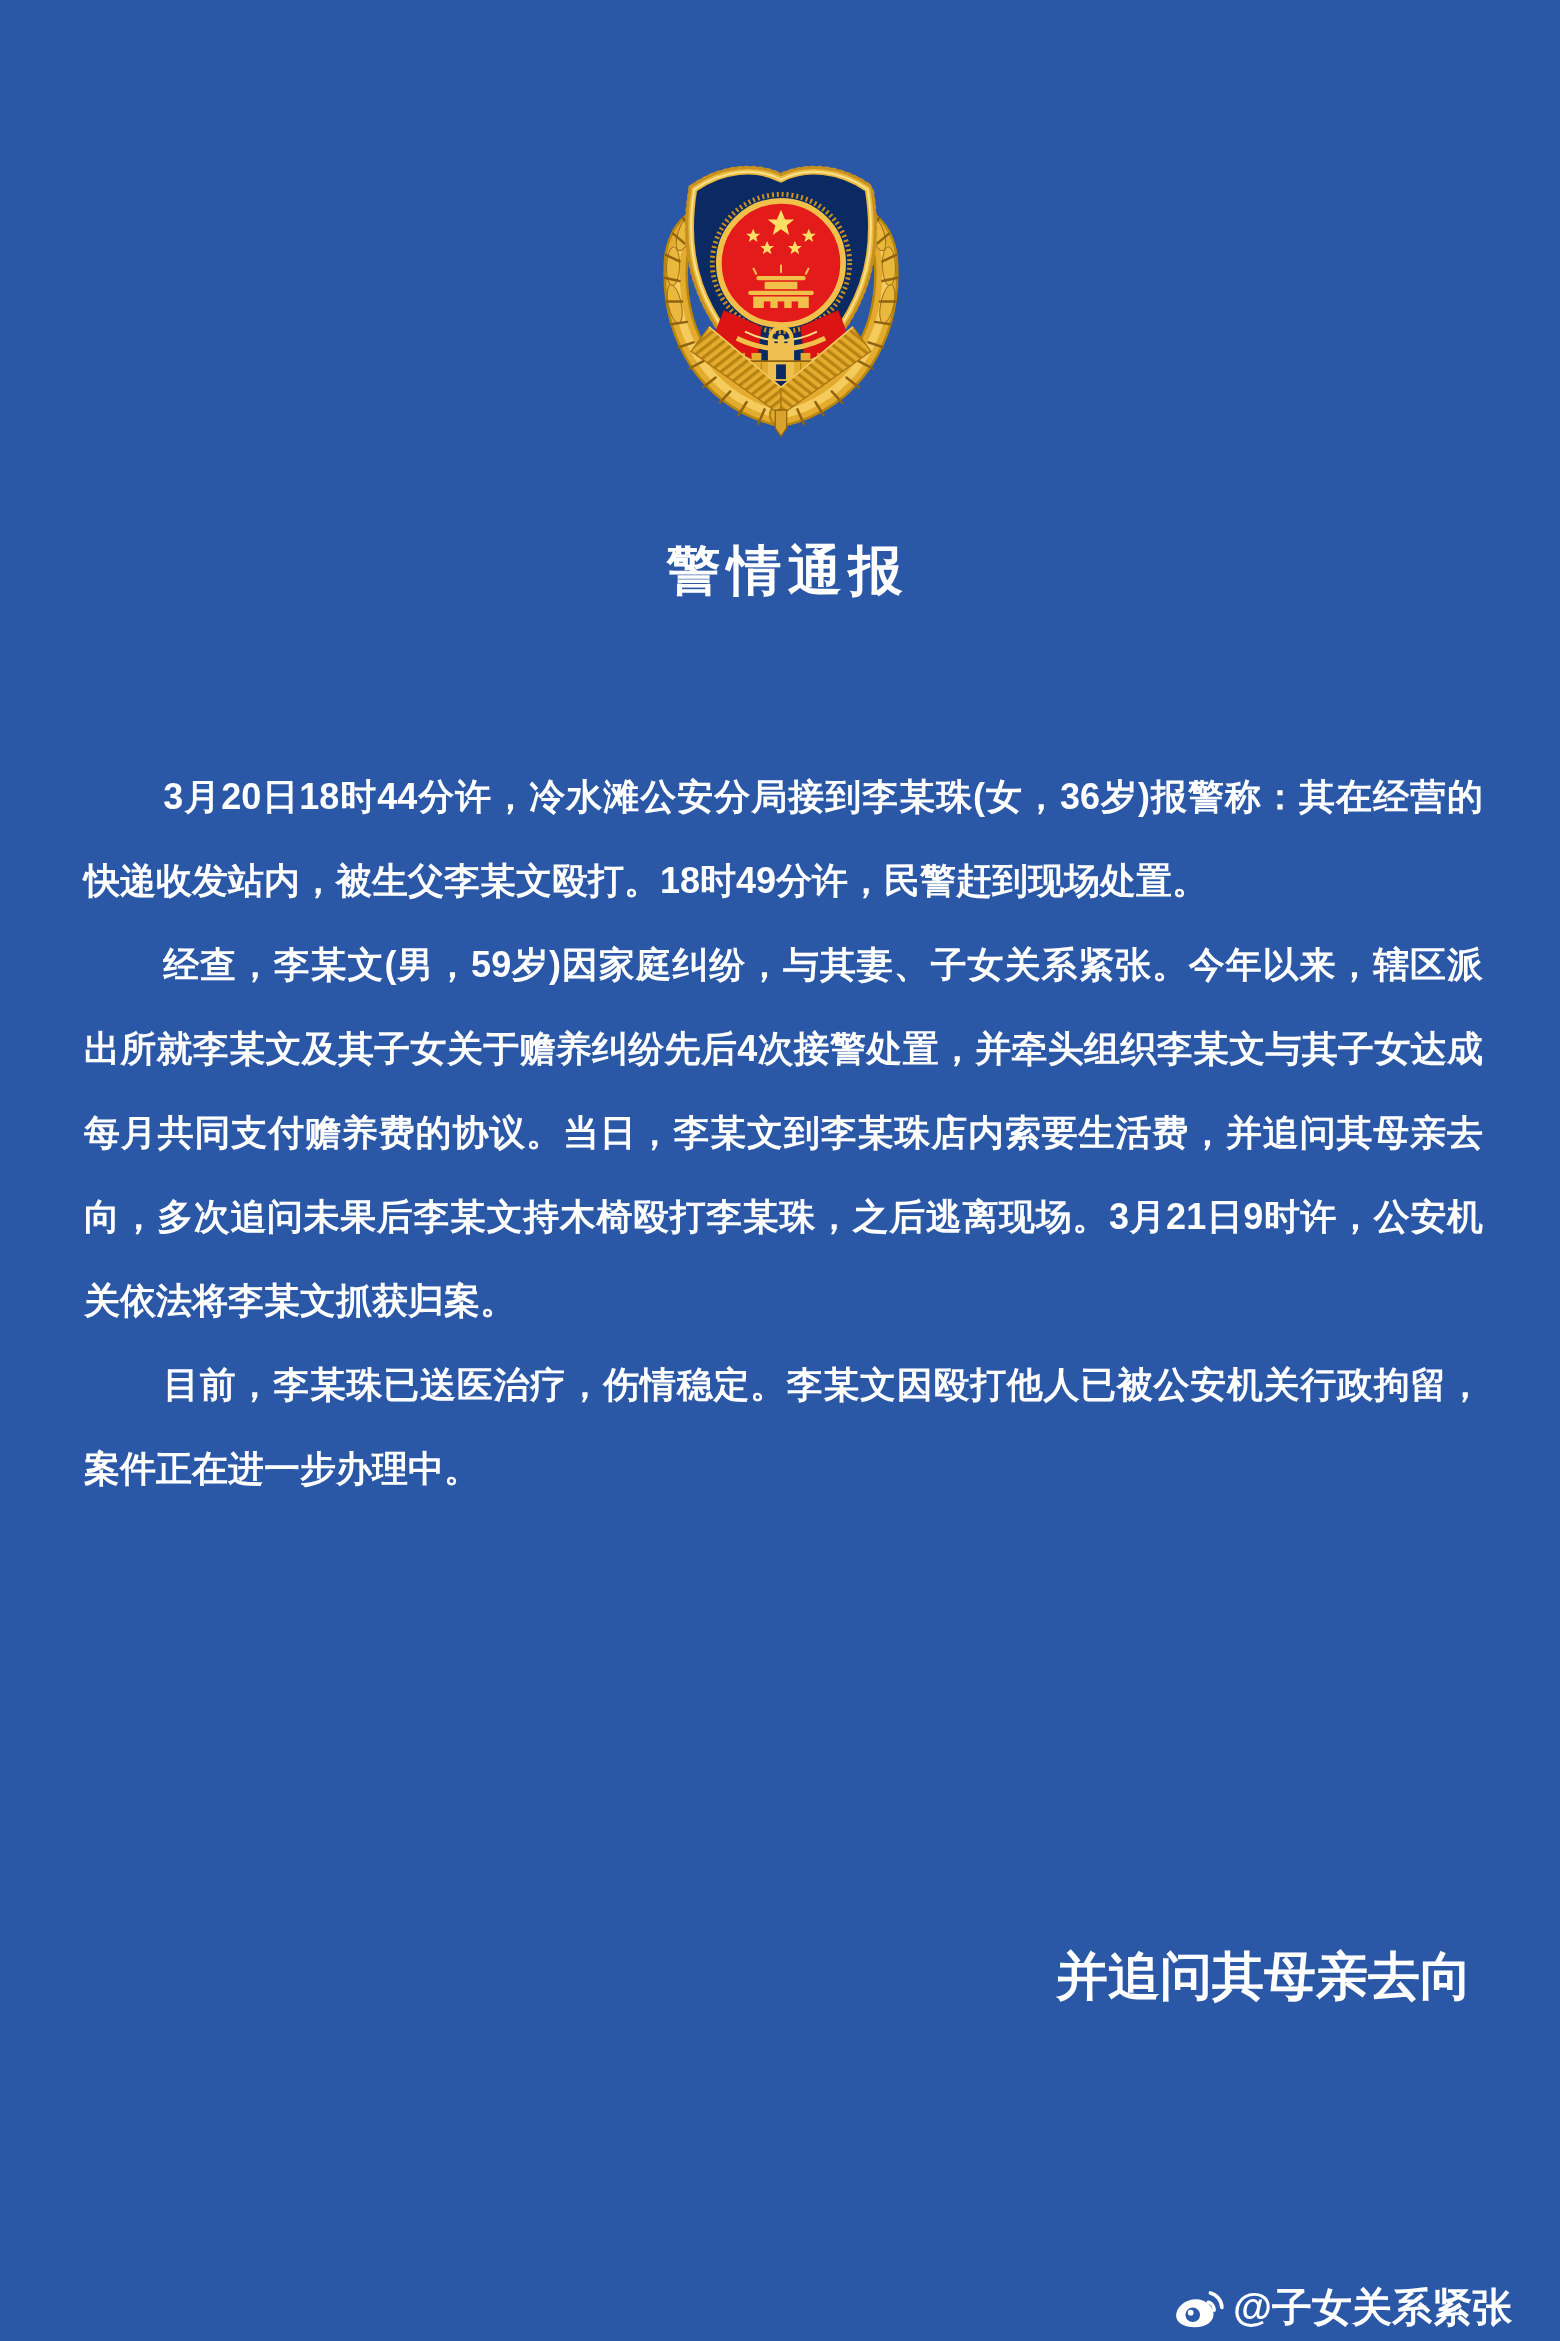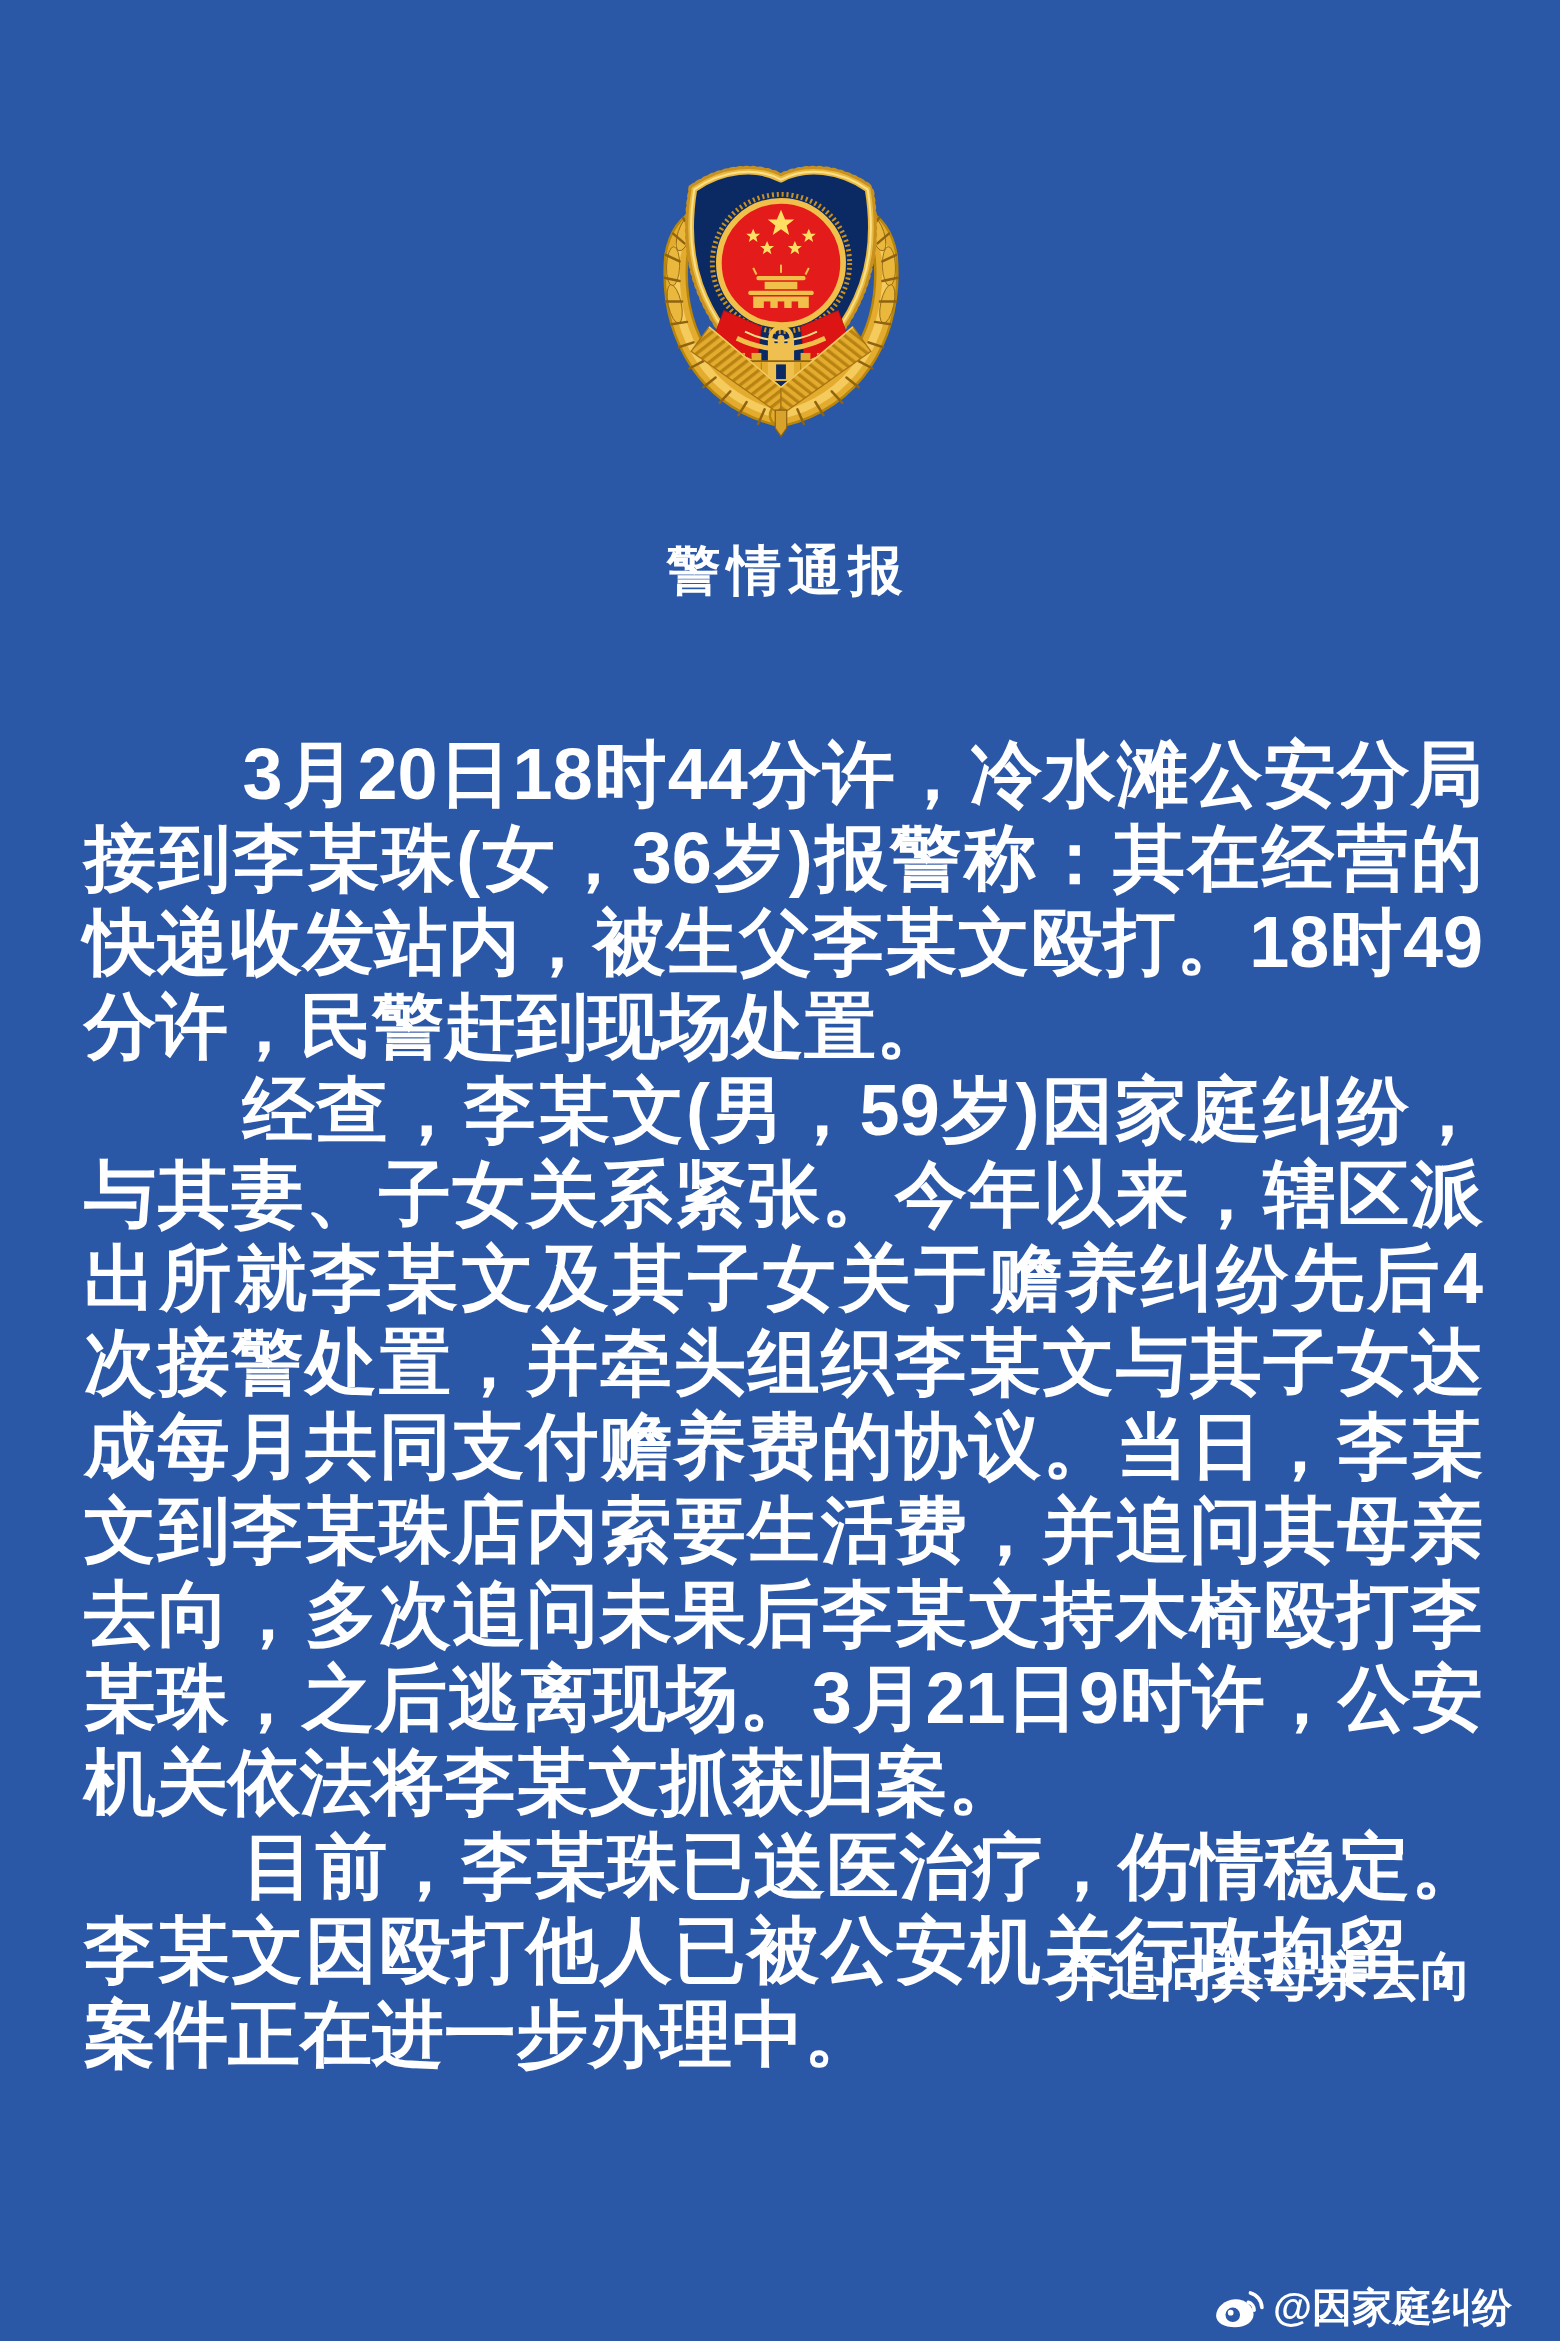--- a/index.html
+++ b/index.html
@@ -35,23 +35,23 @@
     line-height: 109px;
     letter-spacing: 6.7px;
     padding-left: 6.7px; 
     box-sizing: border-box;
     font-weight: bold;
     color: #FFFFFF;
   }
   .content {
     position: absolute;
     left: 84px;
-    top: 732px;
+    top: 755px;
     width: 1399px;
-    font-size: 72px;
+    font-size: 36px;
     line-height: 84px;
     text-align: justify;
     color: #FFFFFF;
   }
   .content p {
     margin: 0;
     text-indent: 2.2em;
   }
   .signature {
     position: absolute;
@@ -243,17 +243,17 @@
   <div class="footer">
     <span class="wicon">
       <svg viewBox="0 0 100 84" xmlns="http://www.w3.org/2000/svg" aria-hidden="true">
         <path d="M42,26 C22,27 6,42 6,58 C6,72 22,80 42,80 C64,80 78,69 78,55 C78,40 62,25 42,26 Z" fill="#FFFFFF"></path>
         <circle cx="38" cy="56" r="14" fill="#2B57A7"></circle>
         <circle cx="34" cy="52" r="5.5" fill="#FFFFFF"></circle>
         <path d="M68,32 a15,15 0 0 1 11,15" fill="none" stroke="#FFFFFF" stroke-width="7" stroke-linecap="round"></path>
         <path d="M72,14 a30,30 0 0 1 22,28" fill="none" stroke="#FFFFFF" stroke-width="7" stroke-linecap="round"></path>
       </svg>
     </span>
-    <span>@因家庭纠纷</span>
+    <span>@子女关系紧张</span>
   </div>
 
 </div>
 
 
 </body></html>

